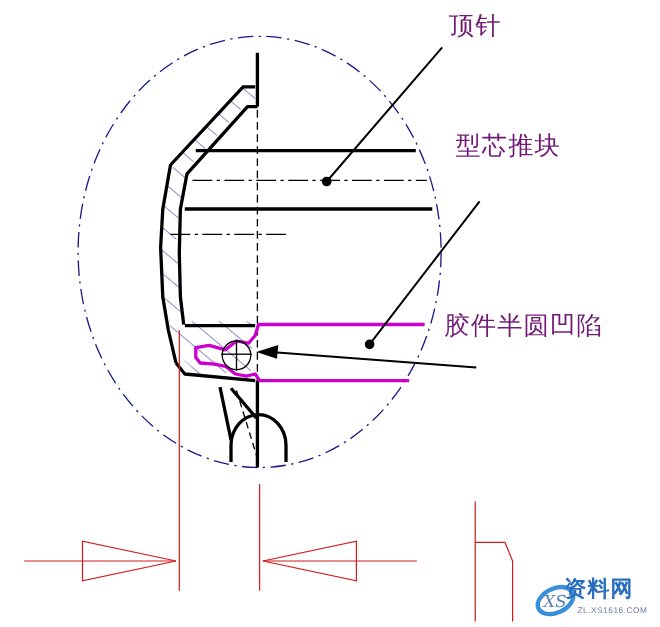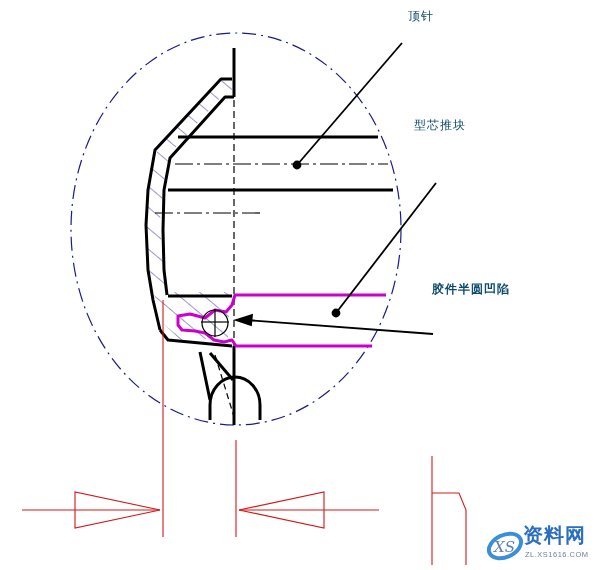--- a/index.html
+++ b/index.html
@@ -1,20 +1,20 @@
 <!DOCTYPE html>
 <html><head>
 <meta charset="utf-8">
 <style>
   html, body { margin: 0; padding: 0; background: #ffffff; }
   body { width: 600px; height: 570px; position: relative; overflow: hidden; font-family: "DejaVu Sans", sans-serif; }
   #canvas { position: absolute; left: 0; top: 0; width: 600px; height: 570px; }
-  .label { position: absolute; font-family: "DejaVu Sans", sans-serif; font-size: 12px; color: #0c4a6e; white-space: nowrap; letter-spacing: 1px; }
+  .label { position: absolute; font-family: "DejaVu Sans", sans-serif; font-size: 23px; color: #701a75; white-space: nowrap; letter-spacing: 1px; }
   .wm { position: absolute; left: 485px; top: 522px; width: 115px; height: 45px; }
-  .wm-title { position: absolute; left: 38px; top: 0px; font-family: "DejaVu Sans", sans-serif; font-weight: bold; font-size: 20px; color: #2a6fbf; letter-spacing: 1px; }
+  .wm-title { position: absolute; left: 28px; top: 0px; font-family: "DejaVu Sans", sans-serif; font-weight: bold; font-size: 20px; color: #2a6fbf; letter-spacing: 1px; }
   .wm-url { position: absolute; left: 40px; top: 28px; font-family: Liberation Sans, sans-serif; font-size: 7.5px; color: #6f7fa0; letter-spacing: 0.5px; }
   .wm-logo { position: absolute; left: 0; top: 2px; }
 </style>
 </head>
 <body>
 
 <svg id="canvas" viewBox="0 0 600 570" xmlns="http://www.w3.org/2000/svg">
   <defs>
     <pattern id="hatch" patternUnits="userSpaceOnUse" width="16" height="16" patternTransform="rotate(-50)">
       <line x1="0" y1="0" x2="0" y2="16" stroke="#1a1a8c" stroke-width="0.9"></line>
@@ -92,21 +92,21 @@
     <line x1="239" y1="510" x2="379" y2="510"></line>
     <polygon points="324,492 324,528 239,510"></polygon>
 
     <line x1="432" y1="456" x2="432" y2="565"></line>
     <polyline points="432,493 459,493 466,510 466,565"></polyline>
   </g>
 </svg>
 
 <div class="label" style="left:408px; top:8px;">顶针</div>
 <div class="label" style="left:414px; top:117px;">型芯推块</div>
-<div class="label" style="left:432px; top:281px;font-weight:bold;">胶件半圆凹陷</div>
+<div class="label" style="left:404px; top:281px;">胶件半圆凹陷</div>
 
 <div class="wm">
   <svg class="wm-logo" width="40" height="40" viewBox="0 0 40 40">
     <ellipse cx="20" cy="22" rx="17" ry="11" fill="none" stroke="#3a8fd8" stroke-width="4" transform="rotate(-25 20 22)"></ellipse>
     <text x="9" y="28" font-family="DejaVu Serif, serif" font-style="italic" font-size="15" fill="#5a7fb0">XS</text>
   </svg>
   <div class="wm-title">资料网</div>
   <div class="wm-url">ZL.XS1616.COM</div>
 </div>
 

